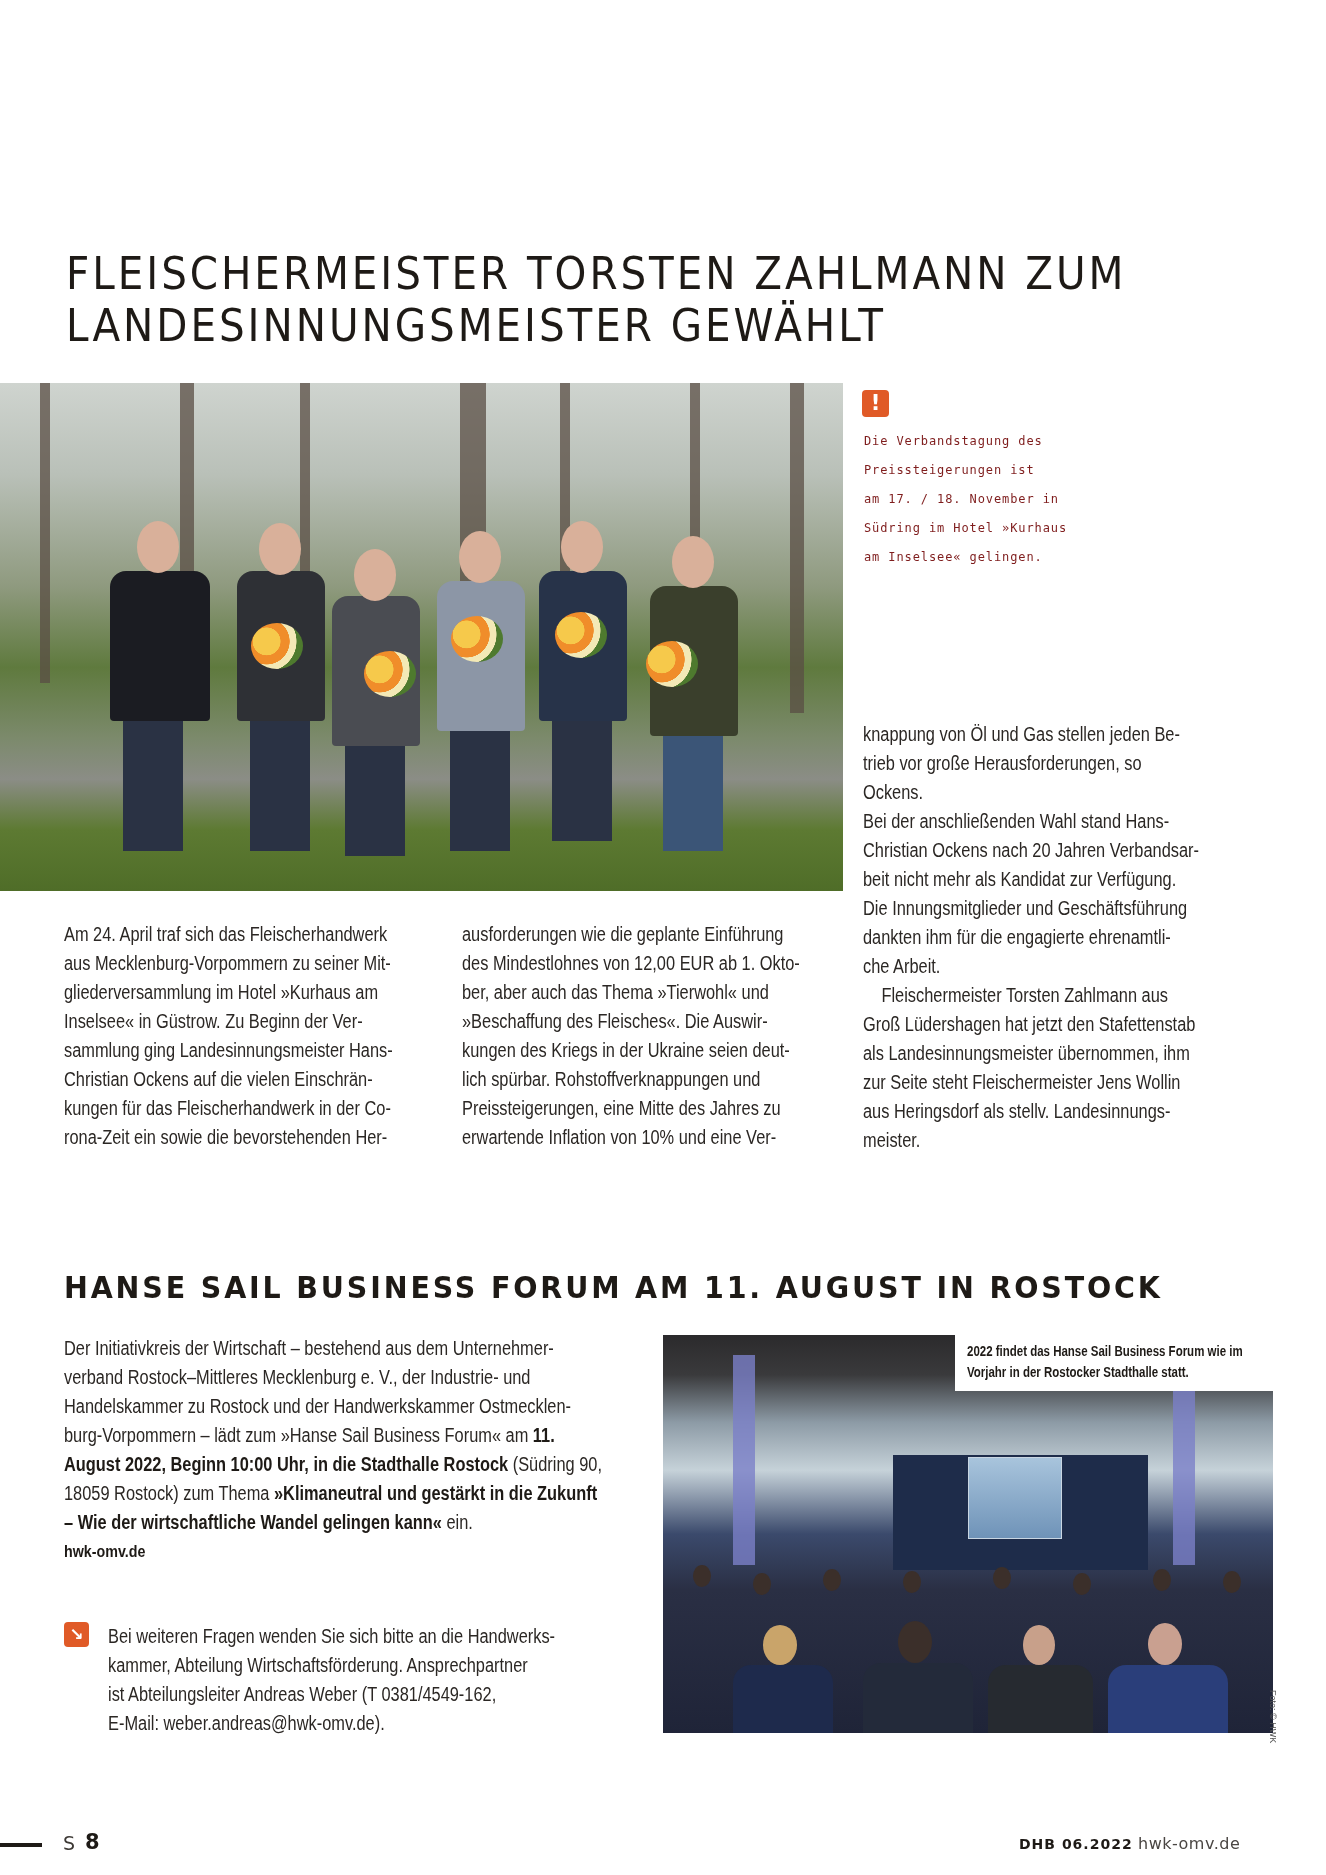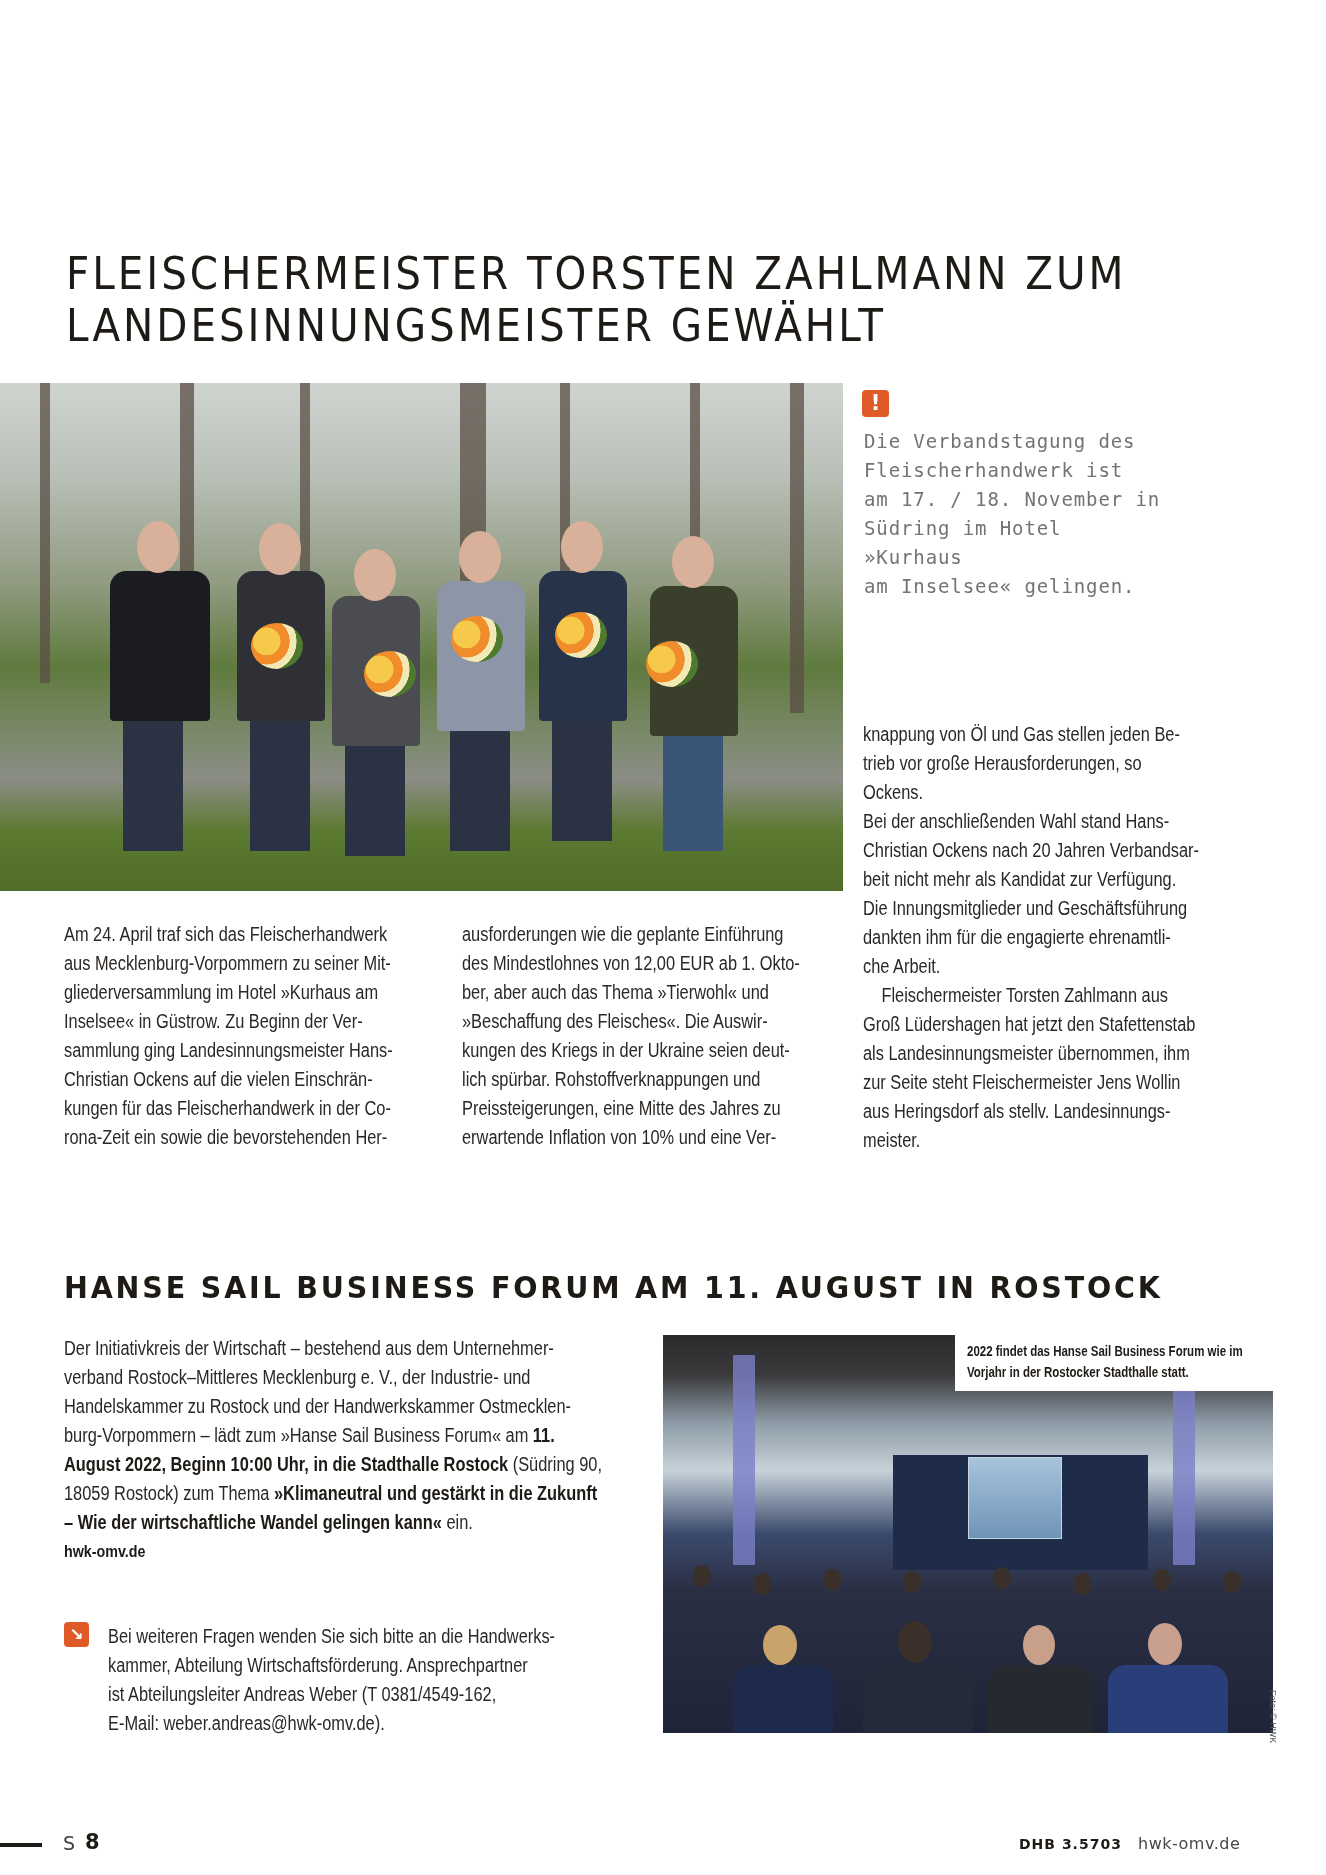--- a/index.html
+++ b/index.html
@@ -21,21 +21,21 @@
   .photo1 .head { position: absolute; width: 42px; height: 52px; border-radius: 50%; background: #d9b09a; }
   .photo1 .torso { position: absolute; width: 88px; height: 150px; border-radius: 16px 16px 4px 4px; }
   .photo1 .legs { position: absolute; width: 60px; height: 150px; background: #2a3244; }
   .photo1 .bouquet { position: absolute; width: 52px; height: 46px; border-radius: 50%;
     background: radial-gradient(circle at 30% 40%, #f6c94b 0 30%, #f08d2a 31% 50%, #f3e9b6 51% 65%, #4e7a2e 66%); }
 
   
   .info-icon { left: 862px; top: 390px; width: 27px; height: 27px; background: #e05a27; border-radius: 4px;
     color: #fff; font-weight: bold; font-size: 21px; line-height: 27px; text-align: center; font-family: "DejaVu Sans", sans-serif; }
   .info-text { left: 864px; top: 427px; width: 300px; font-family: "DejaVu Sans Mono", monospace;
-    font-size: 19px; line-height: 29px; letter-spacing: 0.9px; color: #737373; }
+    font-size: 12px; line-height: 29px; letter-spacing: 0.9px; color: #7f1d1d; }
 
   
   .col { font-family: "Liberation Sans", sans-serif; font-size: 19.5px; line-height: 29px; color: #2b2724;
     transform: scaleX(0.84); transform-origin: left top; white-space: nowrap; }
   .col div { white-space: nowrap; }
   .col1 { left: 64px; top: 920px; }
   .col2 { left: 462px; top: 920px; }
   .col3 { left: 863px; top: 720px; }
   .indent { padding-left: 22px; }
 
@@ -129,21 +129,21 @@
     <div class="legs" style="left:25px;top:170px;background:#3b5577;"></div>
     <div class="torso" style="left:12px;top:55px;background:#3a3f2c;"></div>
     <div class="head" style="left:34px;top:5px;"></div>
     <div class="bouquet" style="left:8px;top:110px;"></div>
   </div>
 </div>
 
 <div class="abs info-icon">!</div>
 <div class="abs info-text">
   <div>Die Verbandstagung des</div>
-  <div>Fleischerhandwerk ist</div>
+  <div>Preissteigerungen ist</div>
   <div>am 17. / 18. November in</div>
   <div>Südring im Hotel »Kurhaus</div>
   <div>am Inselsee« gelingen.</div>
 </div>
 
 <div class="abs col col1">
   <div>Am 24. April traf sich das Fleischerhandwerk</div>
   <div>aus Mecklenburg-Vorpommern zu seiner Mit-</div>
   <div>gliederversammlung im Hotel »Kurhaus am</div>
   <div>Inselsee« in Güstrow. Zu Beginn der Ver-</div>
@@ -229,14 +229,14 @@
 </div>
 <div class="abs caption">
   <div>2022 findet das Hanse Sail Business Forum wie im</div>
   <div>Vorjahr in der Rostocker Stadthalle statt.</div>
 </div>
 <div class="abs credit">Foto: © HWK</div>
 
 <div class="abs footer-rule"></div>
 <div class="abs page-prefix">S</div>
 <div class="abs page-num">8</div>
-<div class="abs issue">DHB 3.5703</div>
+<div class="abs issue">DHB 06.2022</div>
 <div class="abs site">hwk-omv.de</div>
 
 </body></html>

